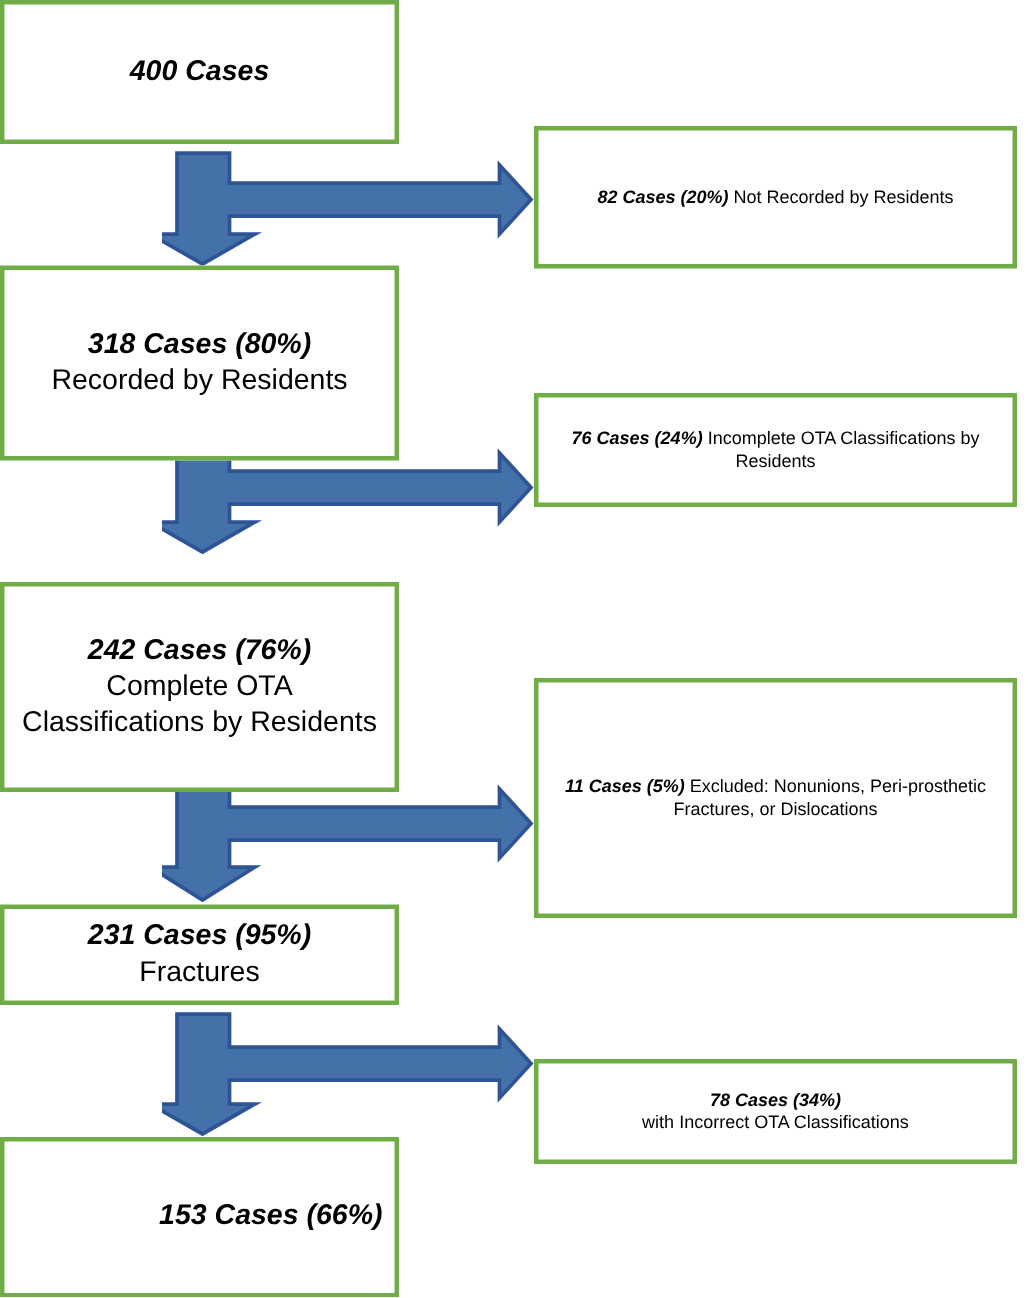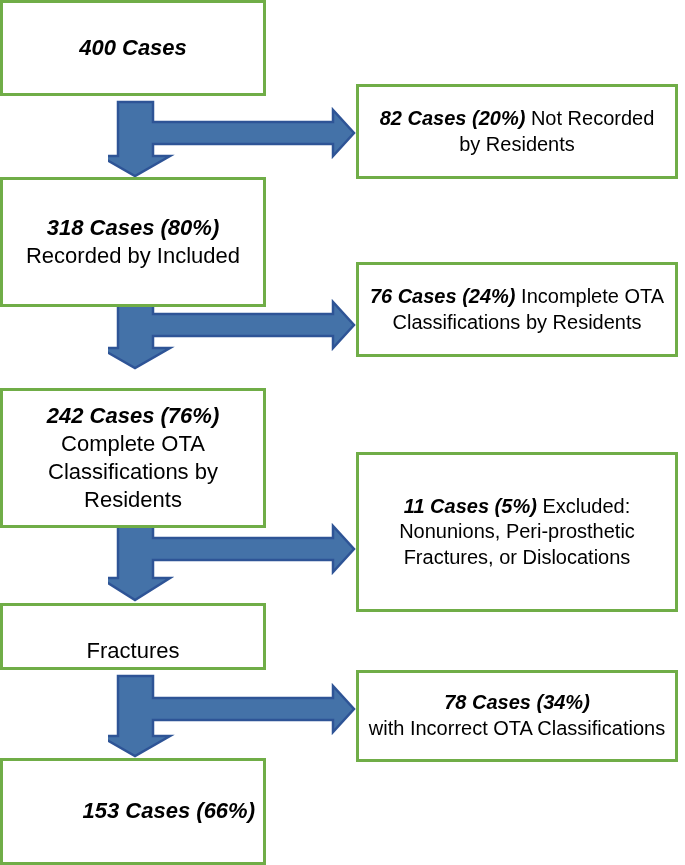--- a/index.html
+++ b/index.html
@@ -39,22 +39,22 @@
     font-weight: bold;
   }
   .rm {
     font-style: normal;
     font-weight: normal;
   }
   
   .col-left  { left: 0px;   width: 266px; }
   .col-right { left: 356px; width: 322px; }
 
-  .fs-21 { font-size: 22px; }
-  .fs-20 { font-size: 20px; }
+  .fs-21 { font-size: 19px; }
+  .fs-20 { font-size: 12px; }
 
   .arrow-group {
     position: absolute;
   }
   .arrow-group svg {
     display: block;
   }
 </style>
 </head>
 <body>
@@ -87,62 +87,62 @@
 
   <div class="node-box col-left fs-21" style="top:0px; height:96px;">
     <span class="node-text">
       <span class="em">400 Cases</span>
     </span>
   </div>
 
   <div class="node-box col-left fs-21" style="top:177px; height:130px;">
     <span class="node-text">
       <span class="em">318 Cases (80%)</span><br>
-      <span class="rm">Recorded by Included</span>
+      <span class="rm">Recorded by Residents</span>
     </span>
   </div>
 
   <div class="node-box col-left fs-21" style="top:388px; height:140px;">
     <span class="node-text">
       <span class="em">242 Cases (76%)</span><br>
       <span class="rm">Complete OTA Classifications by Residents</span>
     </span>
   </div>
 
   <div class="node-box col-left fs-21" style="top:603px; height:67px;">
     <span class="node-text">
-      <br>
+      <span class="em">231 Cases (95%)</span><br>
       <span class="rm">Fractures</span>
     </span>
   </div>
 
   <div class="node-box col-left fs-21" style="top:758px; height:107px;text-align:right;">
     <span class="node-text">
       <span class="em">153 Cases (66%)</span><br>
     </span>
   </div>
 
   <div class="node-box col-right fs-20" style="top:84px; height:95px;">
     <span class="node-text">
       <span class="em">82 Cases (20%)</span><span class="rm"> Not Recorded by Residents</span>
     </span>
   </div>
 
-  <div class="node-box col-right fs-20" style="top:262px; height:95px;">
+  <div class="node-box col-right fs-20" style="top:262px; height:76px;">
     <span class="node-text">
       <span class="em">76 Cases (24%)</span><span class="rm"> Incomplete OTA Classifications by Residents</span>
     </span>
   </div>
 
   <div class="node-box col-right fs-20" style="top:452px; height:160px;">
     <span class="node-text">
       <span class="em">11 Cases (5%)</span><span class="rm"> Excluded: Nonunions, Peri-prosthetic Fractures, or Dislocations</span>
     </span>
   </div>
 
-  <div class="node-box col-right fs-20" style="top:670px; height:92px;">
+  <div class="node-box col-right fs-20" style="top:706px; height:70px;">
     <span class="node-text">
       <span class="em">78 Cases (34%)</span><br>
       <span class="rm">with Incorrect OTA Classifications</span>
     </span>
   </div>
 
 </div>
 
 </body></html>

